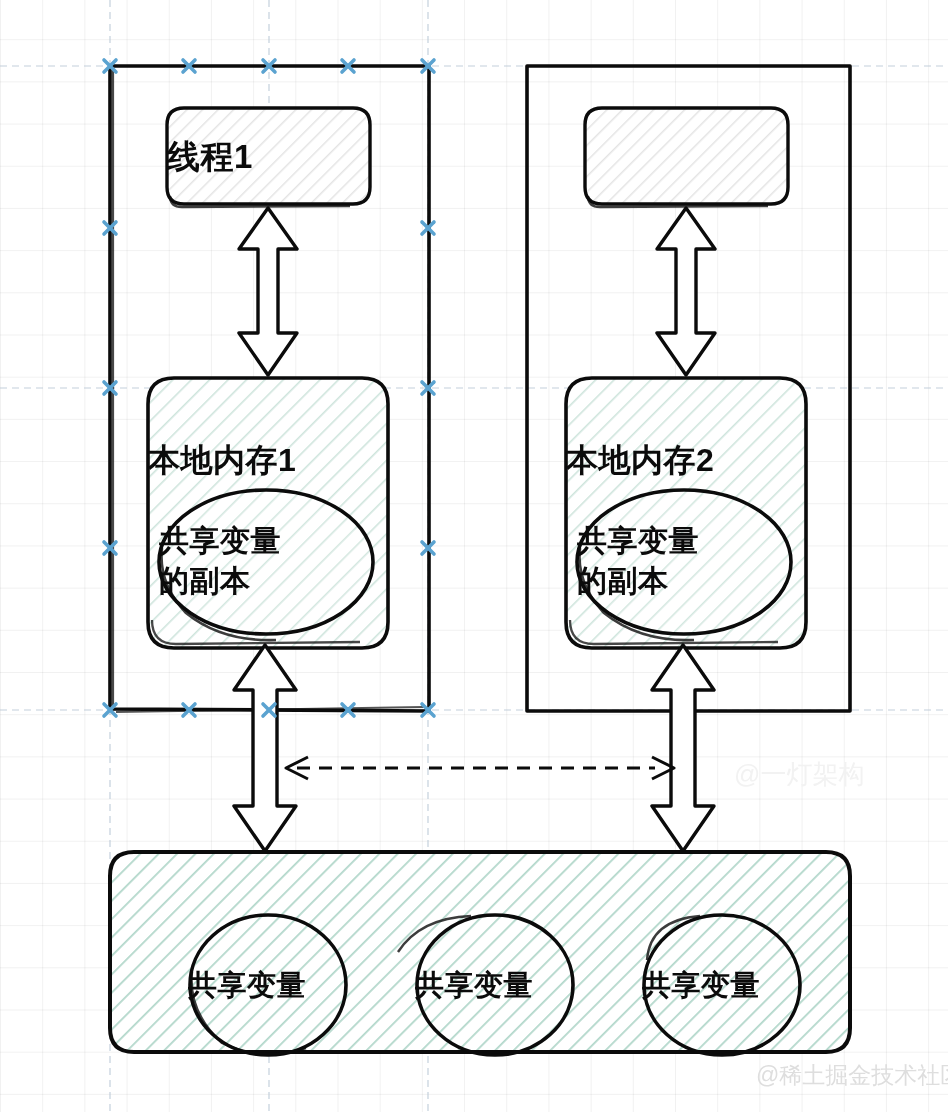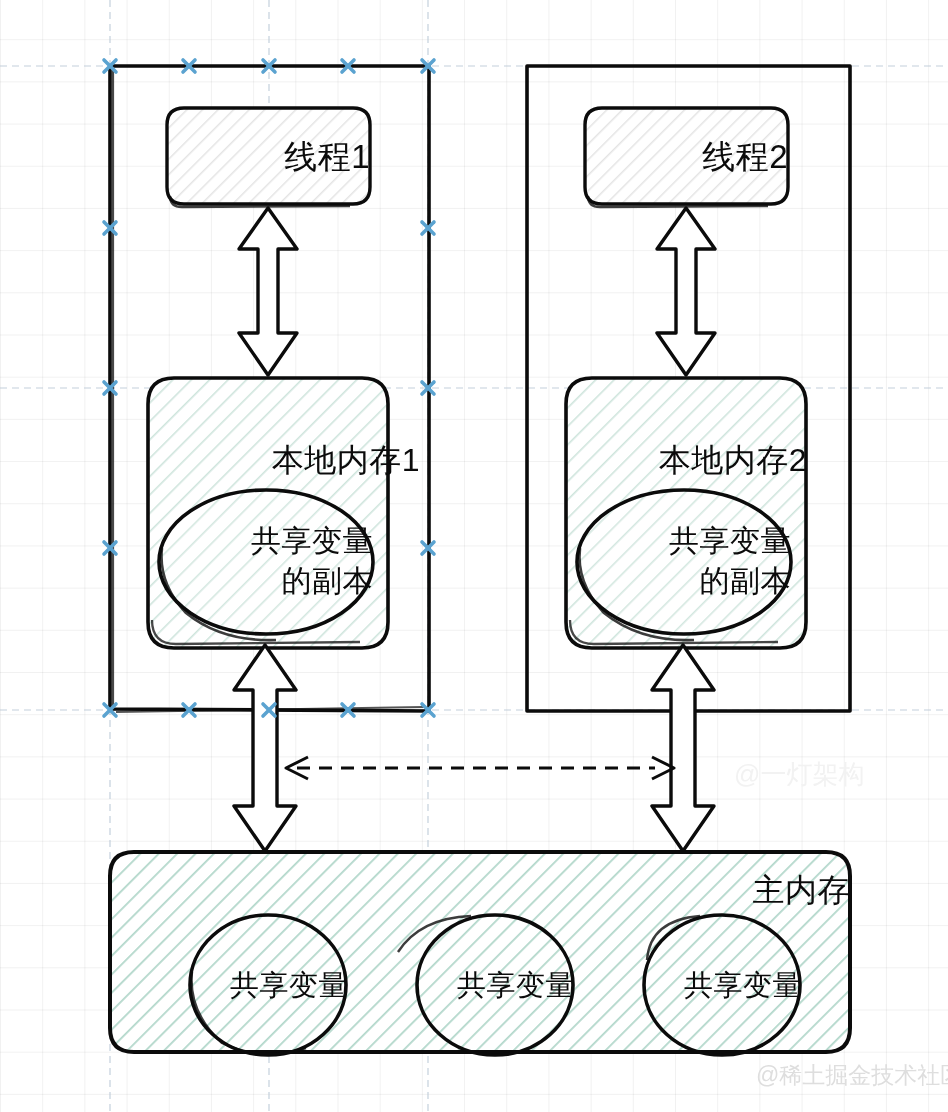--- a/index.html
+++ b/index.html
@@ -26,25 +26,25 @@
   #vector {
     position: absolute;
     left: 0;
     top: 0;
     width: 948px;
     height: 1112px;
   }
   .lbl {
     position: absolute;
     color: #0b0b0b;
-    text-align: right;
+    text-align: left;
     line-height: 1.18;
     white-space: pre;
     pointer-events: none;
-    font-weight: 400;
+    font-weight: 700;
   }
   .lbl-thread   { font-size: 33px; letter-spacing: 0.5px; }
   .lbl-local    { font-size: 32px; letter-spacing: 0.5px; }
   .lbl-copy     { font-size: 30px; letter-spacing: 0.5px; }
   .lbl-main     { font-size: 32px; letter-spacing: 0.5px; }
   .lbl-shared   { font-size: 29px; letter-spacing: 0.5px; }
   .lbl-jmm      { font-size: 31px; letter-spacing: 0.5px;
                   background: #ffffff; padding: 0 4px; }
   .watermark {
     position: absolute;
@@ -264,29 +264,27 @@
     </g>
   </svg>
 
   <div class="lbl lbl-thread" style="left:167px; top:138px; width:203px;">线程1</div>
 
   <div class="lbl lbl-local" style="left:148px; top:442px; width:272px;">本地内存1</div>
 
   <div class="lbl lbl-copy" style="left:159px; top:523px; width:214px;">共享变量</div>
   <div class="lbl lbl-copy" style="left:159px; top:563px; width:214px;">的副本</div>
 
-  <div class="lbl lbl-thread" style="left:585px; top:138px; width:203px;">线程2</div>
 
   <div class="lbl lbl-local" style="left:566px; top:442px; width:241px;">本地内存2</div>
 
   <div class="lbl lbl-copy" style="left:577px; top:523px; width:214px;">共享变量</div>
   <div class="lbl lbl-copy" style="left:577px; top:563px; width:214px;">的副本</div>
 
 
-  <div class="lbl lbl-main" style="left:110px; top:872px; width:740px;">主内存</div>
 
   <div class="lbl lbl-shared" style="left:188px; top:968px; width:160px;">共享变量</div>
   <div class="lbl lbl-shared" style="left:415px; top:968px; width:160px;">共享变量</div>
   <div class="lbl lbl-shared" style="left:642px; top:968px; width:160px;">共享变量</div>
 
   <div class="watermark wm-mid">@一灯架构</div>
   <div class="watermark wm-bot">@稀土掘金技术社区</div>
 
 </div>
 

